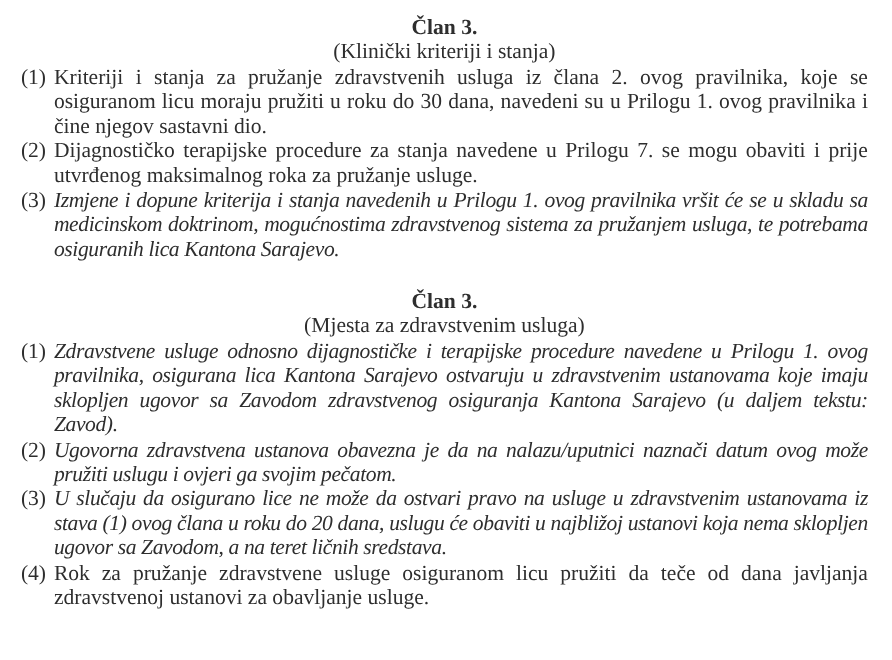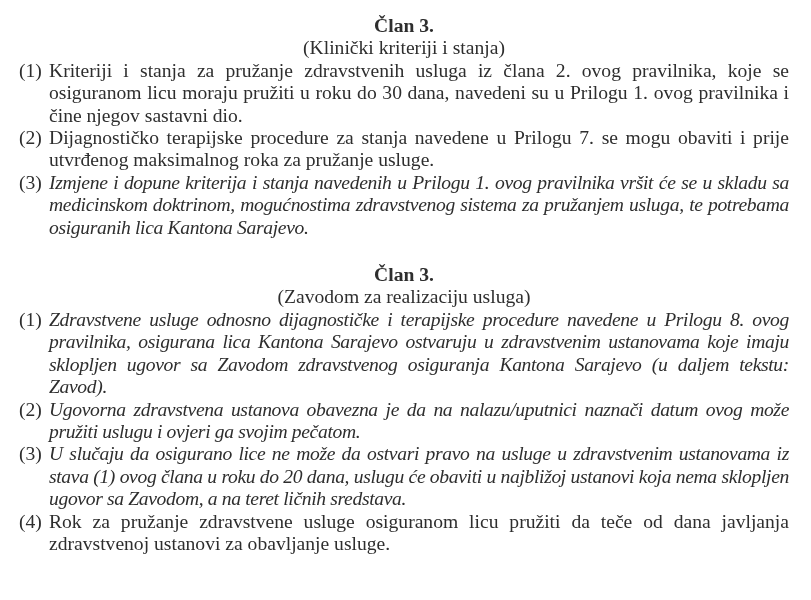--- a/index.html
+++ b/index.html
@@ -86,25 +86,25 @@
       </li>
       <li>
         <span class="par-num">(3)</span>
         <span class="par-text condensed">Izmjene i dopune kriterija i stanja navedenih u Prilogu 1. ovog pravilnika vršit će se u skladu sa medicinskom doktrinom, mogućnostima zdravstvenog sistema za pružanjem usluga, te potrebama osiguranih lica Kantona Sarajevo.</span>
       </li>
     </ol>
   </section>
 
   <section class="article">
     <h2 class="article-title">Član 3.</h2>
-    <h3 class="article-subtitle">(Zavodom za realizaciju usluga)</h3>
+    <h3 class="article-subtitle">(Mjesta za zdravstvenim usluga)</h3>
     <ol class="paragraphs">
       <li>
         <span class="par-num">(1)</span>
-        <span class="par-text condensed">Zdravstvene usluge odnosno dijagnostičke i terapijske procedure navedene u Prilogu 8. ovog pravilnika, osigurana lica Kantona Sarajevo ostvaruju u zdravstvenim ustanovama koje imaju sklopljen ugovor sa Zavodom zdravstvenog osiguranja Kantona Sarajevo (u daljem tekstu: Zavod).</span>
+        <span class="par-text condensed">Zdravstvene usluge odnosno dijagnostičke i terapijske procedure navedene u Prilogu 1. ovog pravilnika, osigurana lica Kantona Sarajevo ostvaruju u zdravstvenim ustanovama koje imaju sklopljen ugovor sa Zavodom zdravstvenog osiguranja Kantona Sarajevo (u daljem tekstu: Zavod).</span>
       </li>
       <li>
         <span class="par-num">(2)</span>
         <span class="par-text condensed">Ugovorna zdravstvena ustanova obavezna je da na nalazu/uputnici naznači datum ovog može pružiti uslugu i ovjeri ga svojim pečatom.</span>
       </li>
       <li>
         <span class="par-num">(3)</span>
         <span class="par-text condensed">U slučaju da osigurano lice ne može da ostvari pravo na usluge u zdravstvenim ustanovama iz stava (1) ovog člana u roku do 20 dana, uslugu će obaviti u najbližoj ustanovi koja nema sklopljen ugovor sa Zavodom, a na teret ličnih sredstava.</span>
       </li>
       <li>

